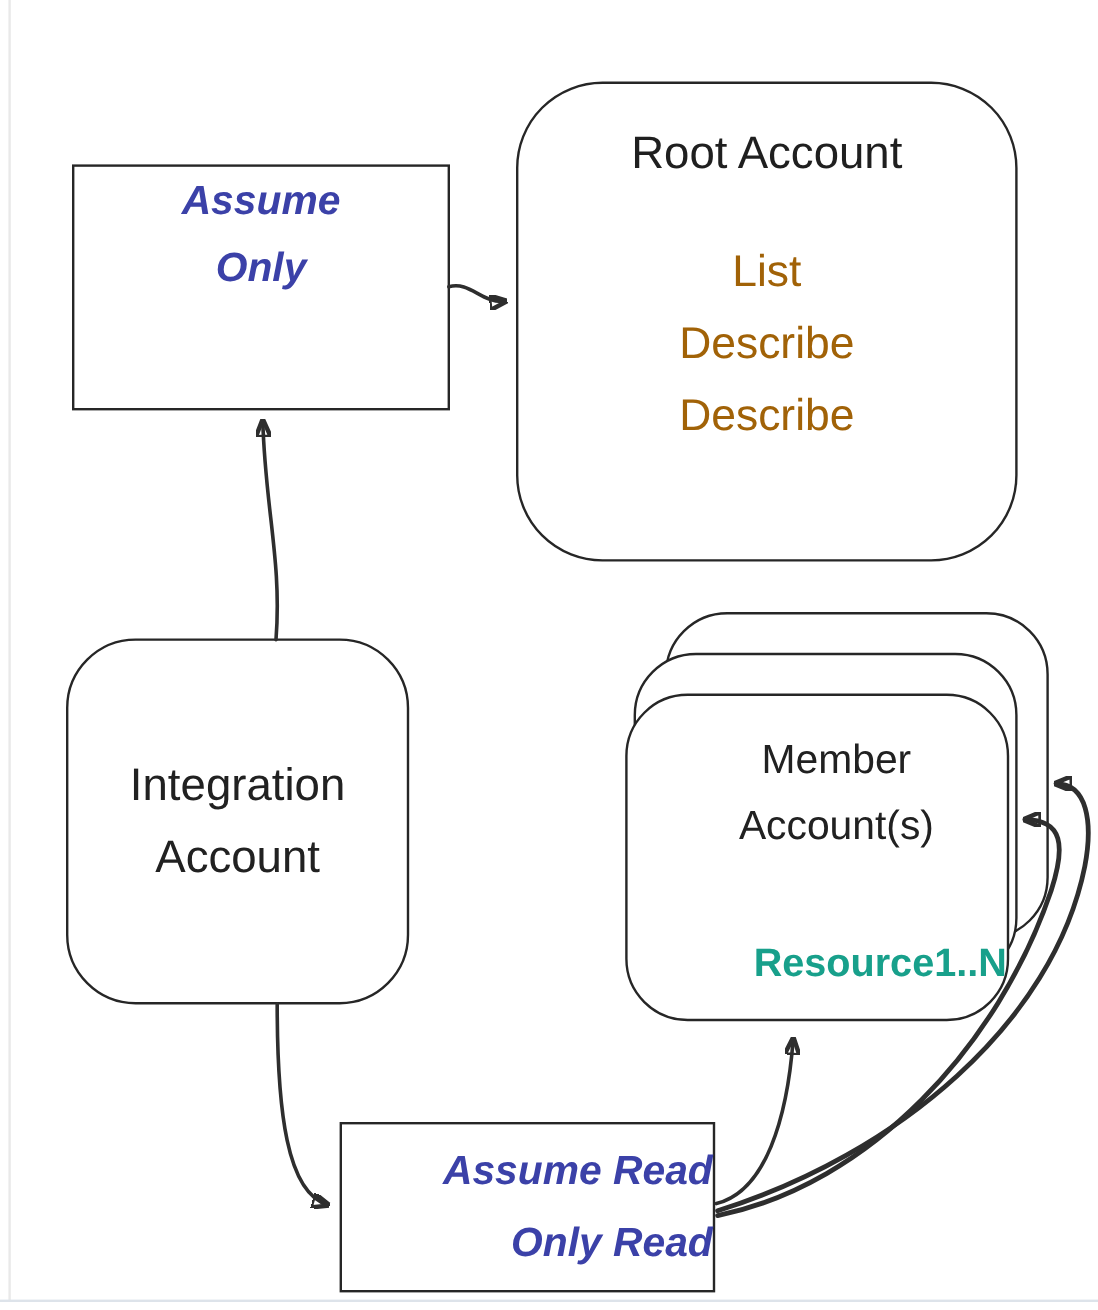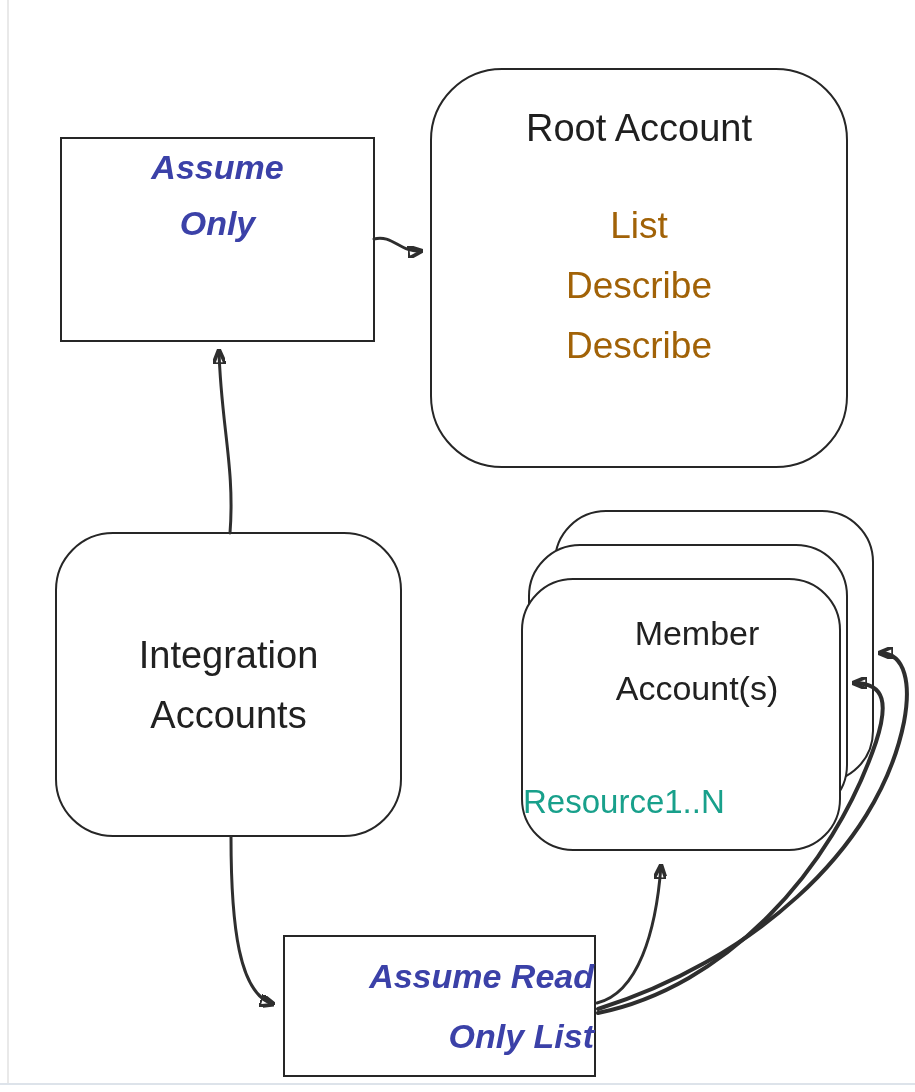--- a/index.html
+++ b/index.html
@@ -65,21 +65,21 @@
   .action-line {
     display: block;
     font-size: 37px; line-height: 60px;
     font-weight: normal;
     color: #a16207;
     white-space: nowrap;
   }
 
   
   .integration {
-    left: 55px; top: 532px; width: 347px; height: 305px;
+    left: 55px; top: 532px; width: 286px; height: 305px;
     border-radius: 58px;
     display: flex; flex-direction: column; justify-content: center; align-items: center;
     z-index: 3;
   }
   .node-line {
     font-size: 38px; line-height: 60px;
     color: #212121;
     white-space: nowrap;
   }
 
@@ -97,22 +97,22 @@
     text-align: center;
   }
   .member-line {
     display: block;
     font-size: 34px; line-height: 55px;
     color: #212121;
     white-space: nowrap;
   }
   .member-resource {
     position: absolute; left: 0; right: 0; bottom: 28px;
-    text-align: left;
-    font-size: 33px; font-weight: normal;
+    text-align: right;
+    font-size: 33px; font-weight: bold;
     color: #18a08b;
     white-space: nowrap;
   }
 
   
   .assume-bottom {
     left: 283px; top: 935px; width: 313px; height: 142px;
     display: flex; flex-direction: column; justify-content: center; align-items: flex-end;
     z-index: 3;
   }
@@ -149,36 +149,36 @@
     <div class="root-title">Root Account</div>
     <div class="root-actions">
       <span class="action-line">List</span>
       <span class="action-line">Describe</span>
       <span class="action-line">Describe</span>
     </div>
   </div>
 
   <div class="box integration">
     <span class="node-line">Integration</span>
-    <span class="node-line">Accounts</span>
+    <span class="node-line">Account</span>
   </div>
 
   <div class="box rounded member-card member-back"></div>
   <div class="box rounded member-card member-middle"></div>
   <div class="box rounded member-card member-front">
     <div class="member-title">
       <span class="member-line">Member</span>
       <span class="member-line">Account(s)</span>
     </div>
     <div class="member-resource">Resource1..N</div>
   </div>
 
   <div class="box assume-bottom">
     <span class="assume-line">Assume Read</span>
-    <span class="assume-line">Only List</span>
+    <span class="assume-line">Only Read</span>
   </div>
 
   <svg class="connectors" viewBox="0 0 915 1092" xmlns="http://www.w3.org/2000/svg">
     <defs>
       <marker id="ah" viewBox="0 0 12 10" refX="10.5" refY="5" markerWidth="15" markerHeight="12.5" orient="auto" markerUnits="userSpaceOnUse">
         <path d="M0 0 L12 5 L0 10 Z" fill="#2e2e2e" stroke="none"></path>
       </marker>
     </defs>
     <path d="M 374 239 C 392 234 401 253 421 251" marker-end="url(#ah)"></path>
     <path d="M 230 533 C 235 468 221 424 219 351" marker-end="url(#ah)"></path>

